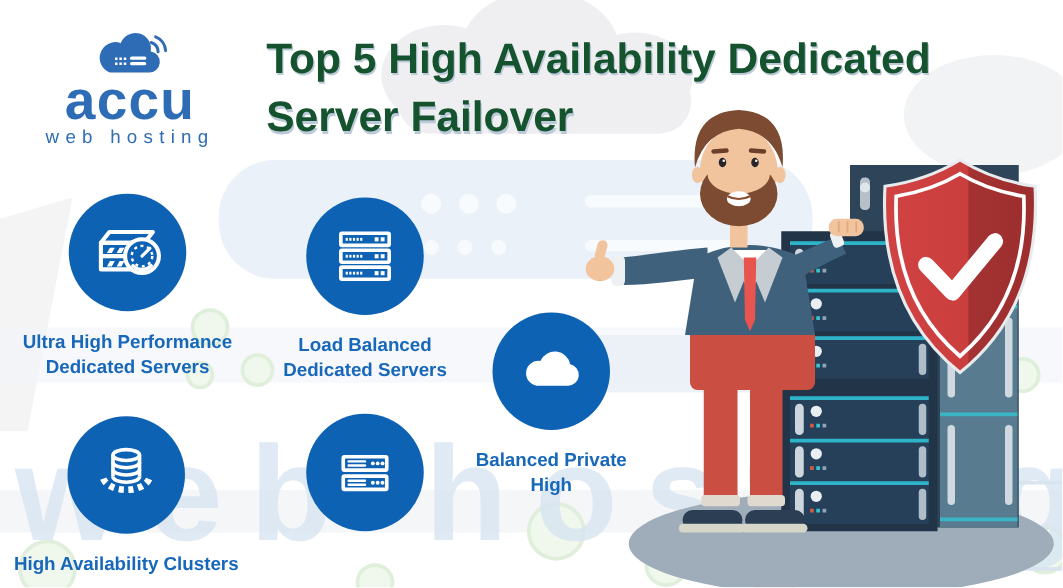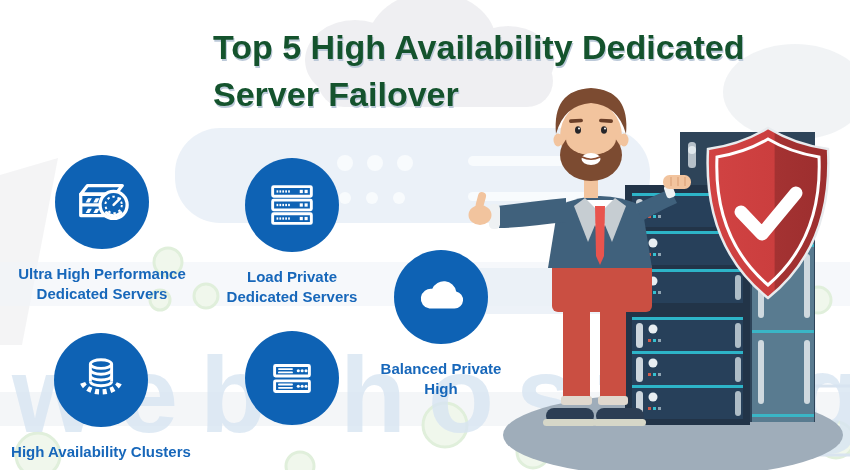--- a/index.html
+++ b/index.html
@@ -92,20 +92,41 @@
     <g stroke="#d9e4ef" stroke-width="3" fill="none">
       <path d="M740 386 H 850"></path>
         <path d="M600 455 H 850"></path>
         <path d="M800 386 V 455"></path>
     </g>
     <path d="M690 452 H 736" stroke="#e7c3bd" stroke-width="3" fill="none"></path>
   </svg>
 
   <div class="wm-text">web hosting</div>
 
+  <div class="logo">
+    <svg width="66" height="46" viewBox="0 0 66 46">
+      <path d="M17 38 h31 a8.5 8.5 0 0 0 1.6-16.9 A12.5 12.5 0 0 0 25.6 14.5 A9.5 9.5 0 0 0 17 38 Z" fill="#2e6db6"></path>
+      <g fill="#ffffff">
+        <rect x="21" y="26" width="2" height="2"></rect>
+          <rect x="24.5" y="26" width="2" height="2"></rect>
+          <rect x="28" y="26" width="2" height="2"></rect>
+        <rect x="21" y="30" width="2" height="2"></rect>
+          <rect x="24.5" y="30" width="2" height="2"></rect>
+          <rect x="28" y="30" width="2" height="2"></rect>
+        <rect x="33" y="25.2" width="13" height="2.6" rx="1.3"></rect>
+        <rect x="33" y="29.6" width="13" height="2.6" rx="1.3"></rect>
+      </g>
+      <g stroke="#2e6db6" fill="none" stroke-linecap="round">
+        <path d="M50 14 a8 8 0 0 1 5.5 7.5" stroke-width="2.4"></path>
+        <path d="M53.5 9.5 a12.5 12.5 0 0 1 8 11" stroke-width="2.4"></path>
+      </g>
+    </svg>
+    <div class="logo-brand">accu</div>
+    <div class="logo-tagline">web hosting</div>
+  </div>
 
   <h1 class="title">
     <span>Top 5 High Availability Dedicated</span>
     <span>Server Failover</span>
   </h1>
 
   <div class="feature f1">
     <div class="fcircle">
       <svg width="58" height="58" viewBox="0 0 60 60">
         <g stroke="#fff" stroke-width="3.4" fill="none" stroke-linejoin="round">
@@ -158,21 +179,21 @@
             <rect x="17" y="42.8" width="1.8" height="2.4"></rect>
             <rect x="20" y="42.8" width="1.8" height="2.4"></rect>
             <rect x="23" y="42.8" width="1.8" height="2.4"></rect>
             <rect x="26" y="42.8" width="1.8" height="2.4"></rect>
           <rect x="38" y="42.3" width="3.2" height="3.4"></rect>
             <rect x="43" y="42.3" width="3.2" height="3.4"></rect>
         </g>
       </svg>
     </div>
     <div class="flabel">
-      <span>Load Private</span>
+      <span>Load Balanced</span>
       <span>Dedicated Servers</span>
     </div>
   </div>
 
   <div class="feature f3">
     <div class="fcircle">
       <svg width="58" height="58" viewBox="0 0 60 60">
         <path d="M18 42 h26 a9 9 0 0 0 1.7-17.8 A13 13 0 0 0 21 21.5 A10 10 0 0 0 18 42 Z" fill="#fff"></path>
       </svg>
     </div>

